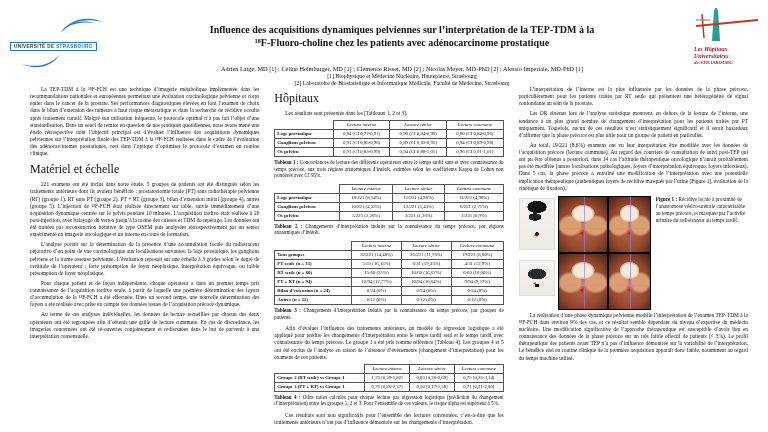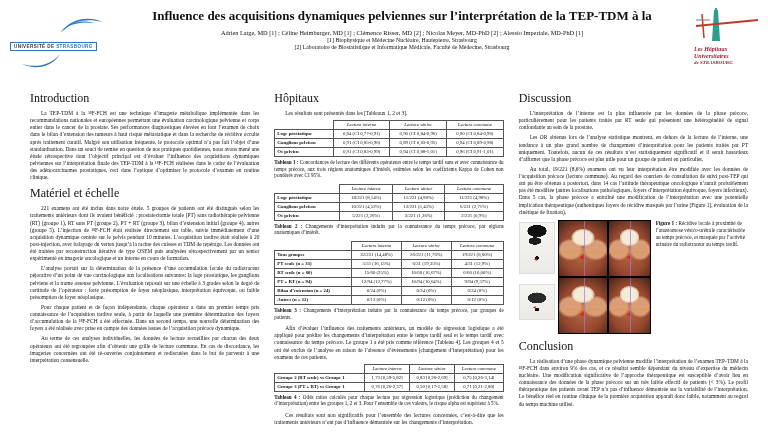--- a/index.html
+++ b/index.html
@@ -3,21 +3,21 @@
 <meta charset="utf-8">
 <style>
   html,body{margin:0;padding:0;background:#888;}
   .poster{position:relative;width:768px;height:432px;background:#fff;overflow:hidden;
           font-family:"Liberation Serif",serif;color:#111;margin:0 auto;}
   
   .hdr{position:absolute;top:0;left:0;right:0;height:86px;}
   .logo-left{position:absolute;left:10px;top:16px;width:104px;}
   .logo-right{position:absolute;right:4px;top:8px;width:70px;text-align:left;}
   .head-center{position:absolute;left:118px;right:82px;top:7px;text-align:center;}
-  .title{font-size:13px;font-weight:bold;line-height:1.3;margin:1px;}
+  .title{font-size:10px;font-weight:bold;line-height:1.3;margin:16px;}
   .authors{font-size:6.3px;margin-top:4px;}
   .affil{font-size:5.8px;margin-top:1px;}
   .ul-box{display:inline-block;border:1px solid #2878c8;padding:1px 3px;font-family:"Liberation Sans",sans-serif;
           font-size:4.6px;letter-spacing:.4px;white-space:nowrap;}
   .ul-box .p1{color:#3a3a3a;font-weight:bold;}
   .ul-box .p2{color:#2878c8;font-weight:bold;}
   .hus-text{font-size:6px;font-style:italic;font-weight:bold;color:#9e1b32;line-height:1.15;}
   .hus-text .small{font-size:5px;}
   
   .cols{position:absolute;top:86px;left:0;right:0;bottom:0;display:flex;gap:15px;padding:0 20px 4px 30px;}
@@ -83,20 +83,21 @@
         <span class="p2">STRASBOURG</span>
       </div>
       <svg class="swoosh" width="104" height="18" viewBox="0 0 104 18">
         <path d="M50 2 C 40 14, 26 16, 12 12 C 24 18, 42 16, 50 2 Z" fill="#2878c8"></path>
       </svg>
     </div>
 
     <div class="head-center">
       <h1 class="title">
         <span>Influence des acquisitions dynamiques pelviennes sur l’interprétation de la TEP-TDM à la</span><br>
+        <span>¹⁸F-Fluoro-choline chez les patients avec adénocarcinome prostatique</span>
       </h1>
       <div class="authors">Adrien Latge, MD [1] ; Céline Heimburger, MD [1] ; Clémence Risser, MD [2] ; Nicolas Meyer, MD-PhD [2] ; Alessio Imperiale, MD-PhD [1]</div>
       <div class="affil">[1] Biophysique et Médecine Nucléaire, Hautepierre, Strasbourg</div>
       <div class="affil">[2] Laboratoire de Biostatistique et Informatique Médicale, Faculté de Médecine, Strasbourg</div>
     </div>
 
     <div class="logo-right">
       <svg width="66" height="34" viewBox="0 0 66 34">
         <path d="M20 2 L24 2 L26 33 L18 33 Z" fill="#2f9e8f"></path>
         <path d="M21 0 L23 0 L23 6 L21 6 Z" fill="#2f9e8f"></path>
@@ -108,21 +109,20 @@
         <div>Les Hôpitaux</div>
         <div>Universitaires</div>
         <div class="small">de STRASBOURG</div>
       </div>
     </div>
   </div>
 
   <div class="cols">
 
     <div class="col">
-      <h2>Introduction</h2>
       <p>La TEP-TDM à la ¹⁸F-FCH est une technique d’imagerie métabolique implémentée dans les recommandations nationales et européennes permettant une évaluation carcinologique pelvienne et corps entier dans le cancer de la prostate. Ses performances diagnostiques élevées en font l’examen de choix dans le bilan d’extension des tumeurs à haut risque métastatique et dans la recherche de récidive occulte après traitement curatif. Malgré son utilisation fréquente, le protocole optimal n’a pas fait l’objet d’une standardisation. Dans un souci de remise en question de nos pratiques quotidiennes, nous avons mené une étude rétrospective dont l’objectif principal est d’évaluer l’influence des acquisitions dynamiques pelviennes sur l’interprétation finale des TEP-TDM à la ¹⁸F-FCH réalisées dans le cadre de l’évaluation des adénocarcinomes prostatiques, ceci dans l’optique d’optimiser le protocole d’examen en routine clinique.</p>
 
       <h2>Matériel et échelle</h2>
       <p>221 examens ont été inclus dans notre étude. 5 groupes de patients ont été distingués selon les traitements antérieurs dont ils avaient bénéficié : prostatectomie totale (PT) sans radiothérapie pelvienne (RT) (groupe 1), RT sans PT (groupe 2), PT + RT (groupe 3), bilan d’extension initial (groupe 4), autres (groupe 5). L’injection de ¹⁸F-FCH était réalisée directement sur table, suivie immédiatement d’une acquisition dynamique centrée sur le pelvis pendant 10 minutes. L’acquisition tardive était réalisée à 20 post-injection, avec balayage du vertex jusqu’à la racine des cuisses et TDM de repérage. Les données ont été traitées par reconstruction itérative de type OSEM puis analysées rétrospectivement par un senior expérimenté en imagerie oncologique et un interne en cours de formation.</p>
       <p>L’analyse portait sur la détermination de la présence d’une accumulation focale du radiotraceur péjorative d’un point de vue carcinologique aux localisations suivantes: la loge prostatique, les ganglions pelviens et la trame osseuse pelvienne. L’évaluation reposait sur une échelle à 3 grades selon le degré de certitude de l’opérateur : forte présomption de foyer néoplasique, interprétation équivoque, ou faible présomption de foyer néoplasique.</p>
       <p>Pour chaque patient et de façon indépendante, chaque opérateur a dans un premier temps pris connaissance de l’acquisition tardive seule, à partir de laquelle une première détermination des foyers d’accumulation de la ¹⁸F-FCH a été effectuée. Dans un second temps, une nouvelle détermination des foyers a été réalisée avec prise en compte des données issues de l’acquisition précoce dynamique.</p>
       <p>Au terme de ces analyses individuelles, les données de lecture recueillies par chacun des deux opérateurs ont été regroupées afin d’obtenir une grille de lecture commune. En cas de discordance, les imageries concernées ont été ré-ouvertes conjointement et rediscutées dans le but de parvenir à une interprétation consensuelle.</p>
     </div>
 
     <div class="col">
@@ -268,21 +268,20 @@
               <td>0,71 [0,21-2,80]</td>
             </tr>
           </tbody>
         </table>
       <p class="tcap"><b>Tableau 4 :</b> <span>Odds ratios calculés pour chaque lecture par régression logistique (prédiction du changement d’interprétation) entre les groupes 1, 2 et 3. Pour l’ensemble de ces valeurs, le risque alpha est supérieur à 5%.</span></p>
 
       <p>Ces résultats sont non significatifs pour l’ensemble des lectures concernées, c’est-à-dire que les traitements antérieurs n’ont pas d’influence démontrée sur les changements d’interprétation.</p>
     </div>
 
     <div class="col">
-      <h2>Discussion</h2>
       <p>L’interprétation de l’interne est la plus influencée par les données de la phase précoce, particulièrement pour les patients traités par RT seule qui présentent une hétérogénéité de signal confondante au sein de la prostate.</p>
       <p>Les OR obtenus lors de l’analyse statistique montrent, en dehors de la lecture de l’interne, une tendance à un plus grand nombre de changement d’interprétation pour les patients traités par PT uniquement. Toutefois, aucun de ces résultats n’est statistiquement significatif et il serait hasardeux d’affirmer que la phase précoce est plus utile pour un groupe de patient en particulier.</p>
       <p>Au total, 19/221 (8,6%) examens ont vu leur interprétation être modifiée avec les données de l’acquisition précoce (lecture commune). Au regard des courriers de consultation de suivi post-TEP qui ont pu être obtenus a posteriori, dans 14 cas l’attitude thérapeutique oncologique n’aurait probablement pas été modifiée (autres localisations pathologiques, foyers d’interprétation équivoque, foyers infectieux). Dans 5 cas, la phase précoce a entraîné une modification de l’interprétation avec une potentielle implication thérapeutique (authentiques foyers de récidive masqués par l’urine [Figure 1], évaluation de la cinétique de fixation).</p>
 
       <div class="figure">
         <div class="fig-images">
           <div class="mip-col">
             <div class="mip">
                 <span class="arrow">➤</span>
               </div>
@@ -304,17 +303,16 @@
                 <span class="arrow">➤</span>
               </div>
           </div>
         </div>
         <div class="fig-cap">
           <b>Figure 1 :</b>
           <span>Récidive locale à proximité de l’anastomose vésico-urétrale caractérisable au temps précoce, et masquée par l’activité urinaire du radiotraceur au temps tardif.</span>
         </div>
       </div>
 
-      <h2>Conclusion</h2>
       <p>La réalisation d’une phase dynamique pelvienne modifie l’interprétation de l’examen TEP-TDM à la ¹⁸F-FCH dans environ 9% des cas, et ce résultat semble dépendant du niveau d’expertise du médecin nucléaire. Une modification significative de l’approche thérapeutique est susceptible d’avoir lieu en connaissance des données de la phase précoce sur un très faible effectif de patients (&lt; 3%). Le profil thérapeutique des patients avant TEP n’a pas d’influence démontrée sur la variabilité de l’interprétation. Le bénéfice réel en routine clinique de la première acquisition apparaît donc faible, notamment au regard du temps machine utilisé.</p>
     </div>
   </div>
 </div>
 
 </body></html>

